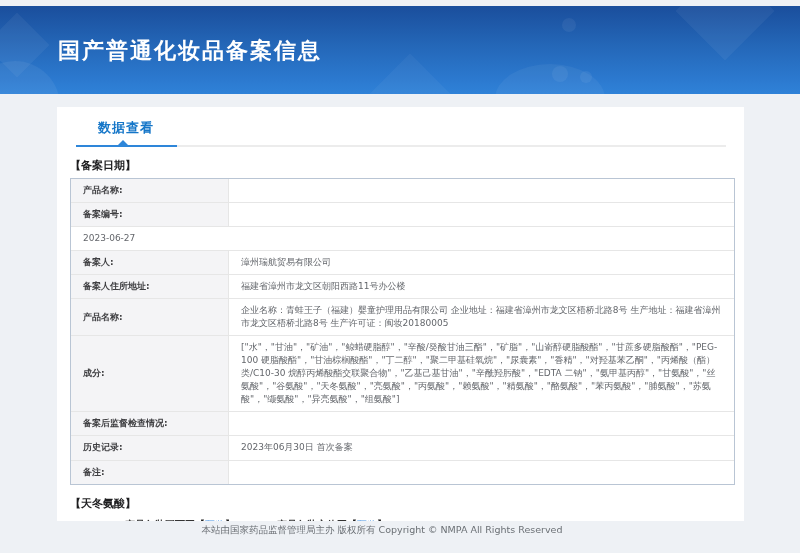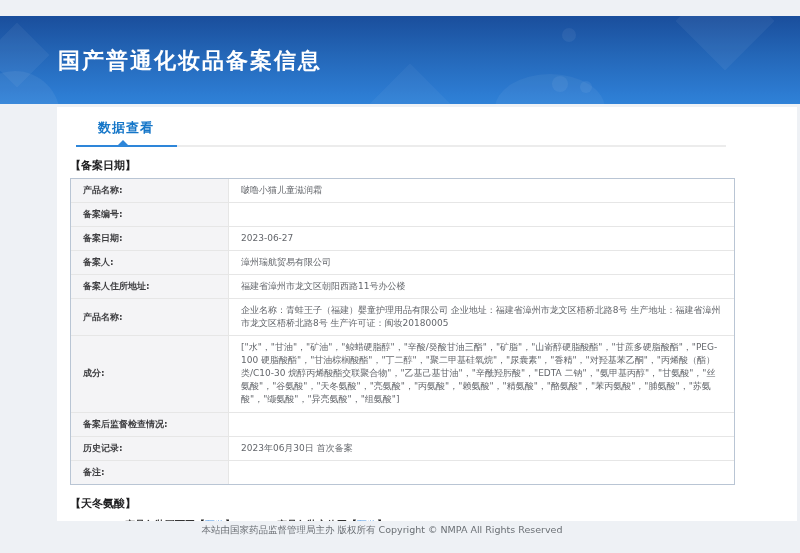--- a/index.html
+++ b/index.html
@@ -5,42 +5,42 @@
   * { margin:0; padding:0; box-sizing:border-box; }
   html,body { width:800px; height:553px; overflow:hidden; }
   body {
     background:#eef1f5;
     font-family:"DejaVu Sans","Liberation Sans",sans-serif;
     position:relative;
   }
 
   
   .banner {
-    position:absolute; left:0; top:16px; width:800px; height:88px;
+    position:absolute; left:0; top:6px; width:800px; height:88px;
     background:linear-gradient(180deg,#1a4e9c 0%,#2467b8 45%,#2c7ad0 85%,#2f82d8 100%);
     overflow:hidden;
     font-family:Liberation Serif, serif;
   }
   .banner-title {
     position:absolute; left:58px; top:30px;
     color:#ffffff; font-size:22px; font-weight:bold; letter-spacing:2px;
   }
   .decor { position:absolute; background:rgba(255,255,255,0.06); }
   .decor.c1 { width:14px; height:14px; border-radius:50%; left:562px; top:12px; }
   .decor.c2 { width:16px; height:16px; border-radius:50%; left:552px; top:60px; }
   .decor.c3 { width:12px; height:12px; border-radius:50%; left:580px; top:65px; }
   .decor.c4 { width:110px; height:70px; border-radius:50%; left:495px; top:58px; background:rgba(255,255,255,0.05); }
   .decor.d1 { width:46px; height:46px; left:-6px; top:16px; transform:rotate(45deg); background:rgba(255,255,255,0.05); }
   .decor.d2 { width:60px; height:60px; left:380px; top:60px; transform:rotate(45deg); background:rgba(255,255,255,0.04); }
   .decor.d3 { width:70px; height:70px; left:690px; top:-30px; transform:rotate(45deg); background:rgba(255,255,255,0.05); }
   .decor.c5 { width:90px; height:90px; border-radius:50%; left:-30px; top:55px; background:rgba(255,255,255,0.06); }
 
   
   .card {
-    position:absolute; left:57px; top:107px; width:740px; height:414px;
+    position:absolute; left:57px; top:107px; width:687px; height:414px;
     background:#ffffff; overflow:hidden;
   }
 
   
   .tab-label {
     margin:12px 0 0 41px; display:inline-block;
     color:#1576c8; font-size:13px; font-weight:bold; letter-spacing:1px;
   }
   .tabline { position:relative; height:2px; margin:8px 0 0 19px; width:650px; background:#ececec; }
   .tabline .active-seg { position:absolute; left:0; top:0; width:101px; height:2px; background:#2e86d9; }
@@ -100,27 +100,25 @@
   <div class="tabline">
     <div class="active-seg"></div>
     <div class="tri"></div>
   </div>
 
   <div class="section-title">【备案日期】</div>
 
   <div class="info-table">
     <div class="info-row">
       <div class="lbl">产品名称:</div>
-      <div class="val">啵噜小猫儿童滋润霜</div>
     </div>
     <div class="info-row">
       <div class="lbl">备案编号:</div>
     </div>
     <div class="info-row">
-      <div class="lbl">备案日期:</div>
       <div class="val">2023-06-27</div>
     </div>
     <div class="info-row">
       <div class="lbl">备案人:</div>
       <div class="val">漳州瑞航贸易有限公司</div>
     </div>
     <div class="info-row">
       <div class="lbl">备案人住所地址:</div>
       <div class="val">福建省漳州市龙文区朝阳西路11号办公楼</div>
     </div>

